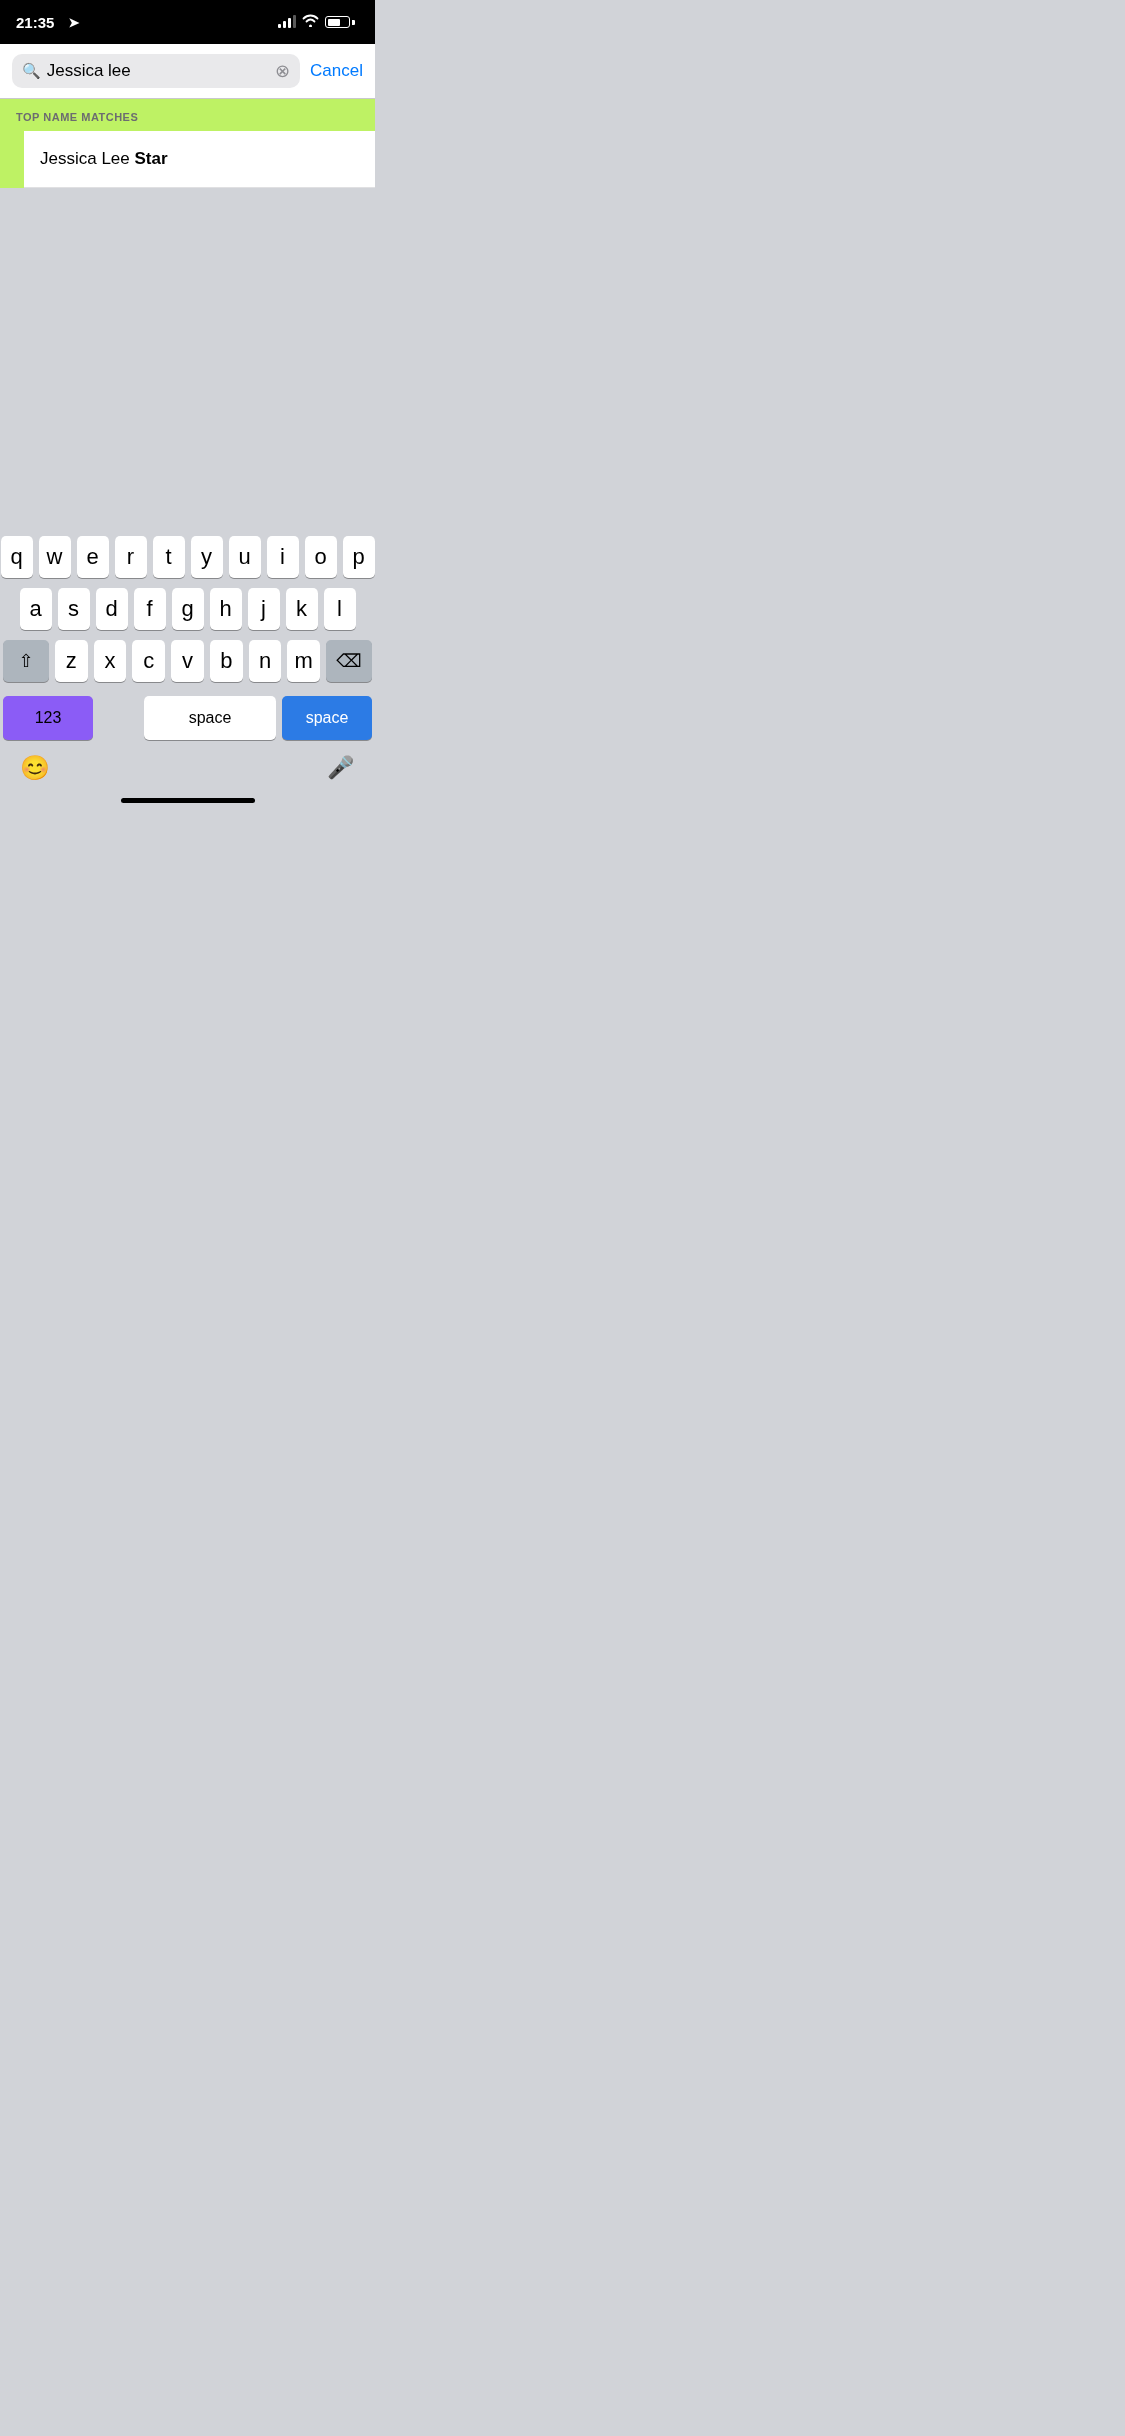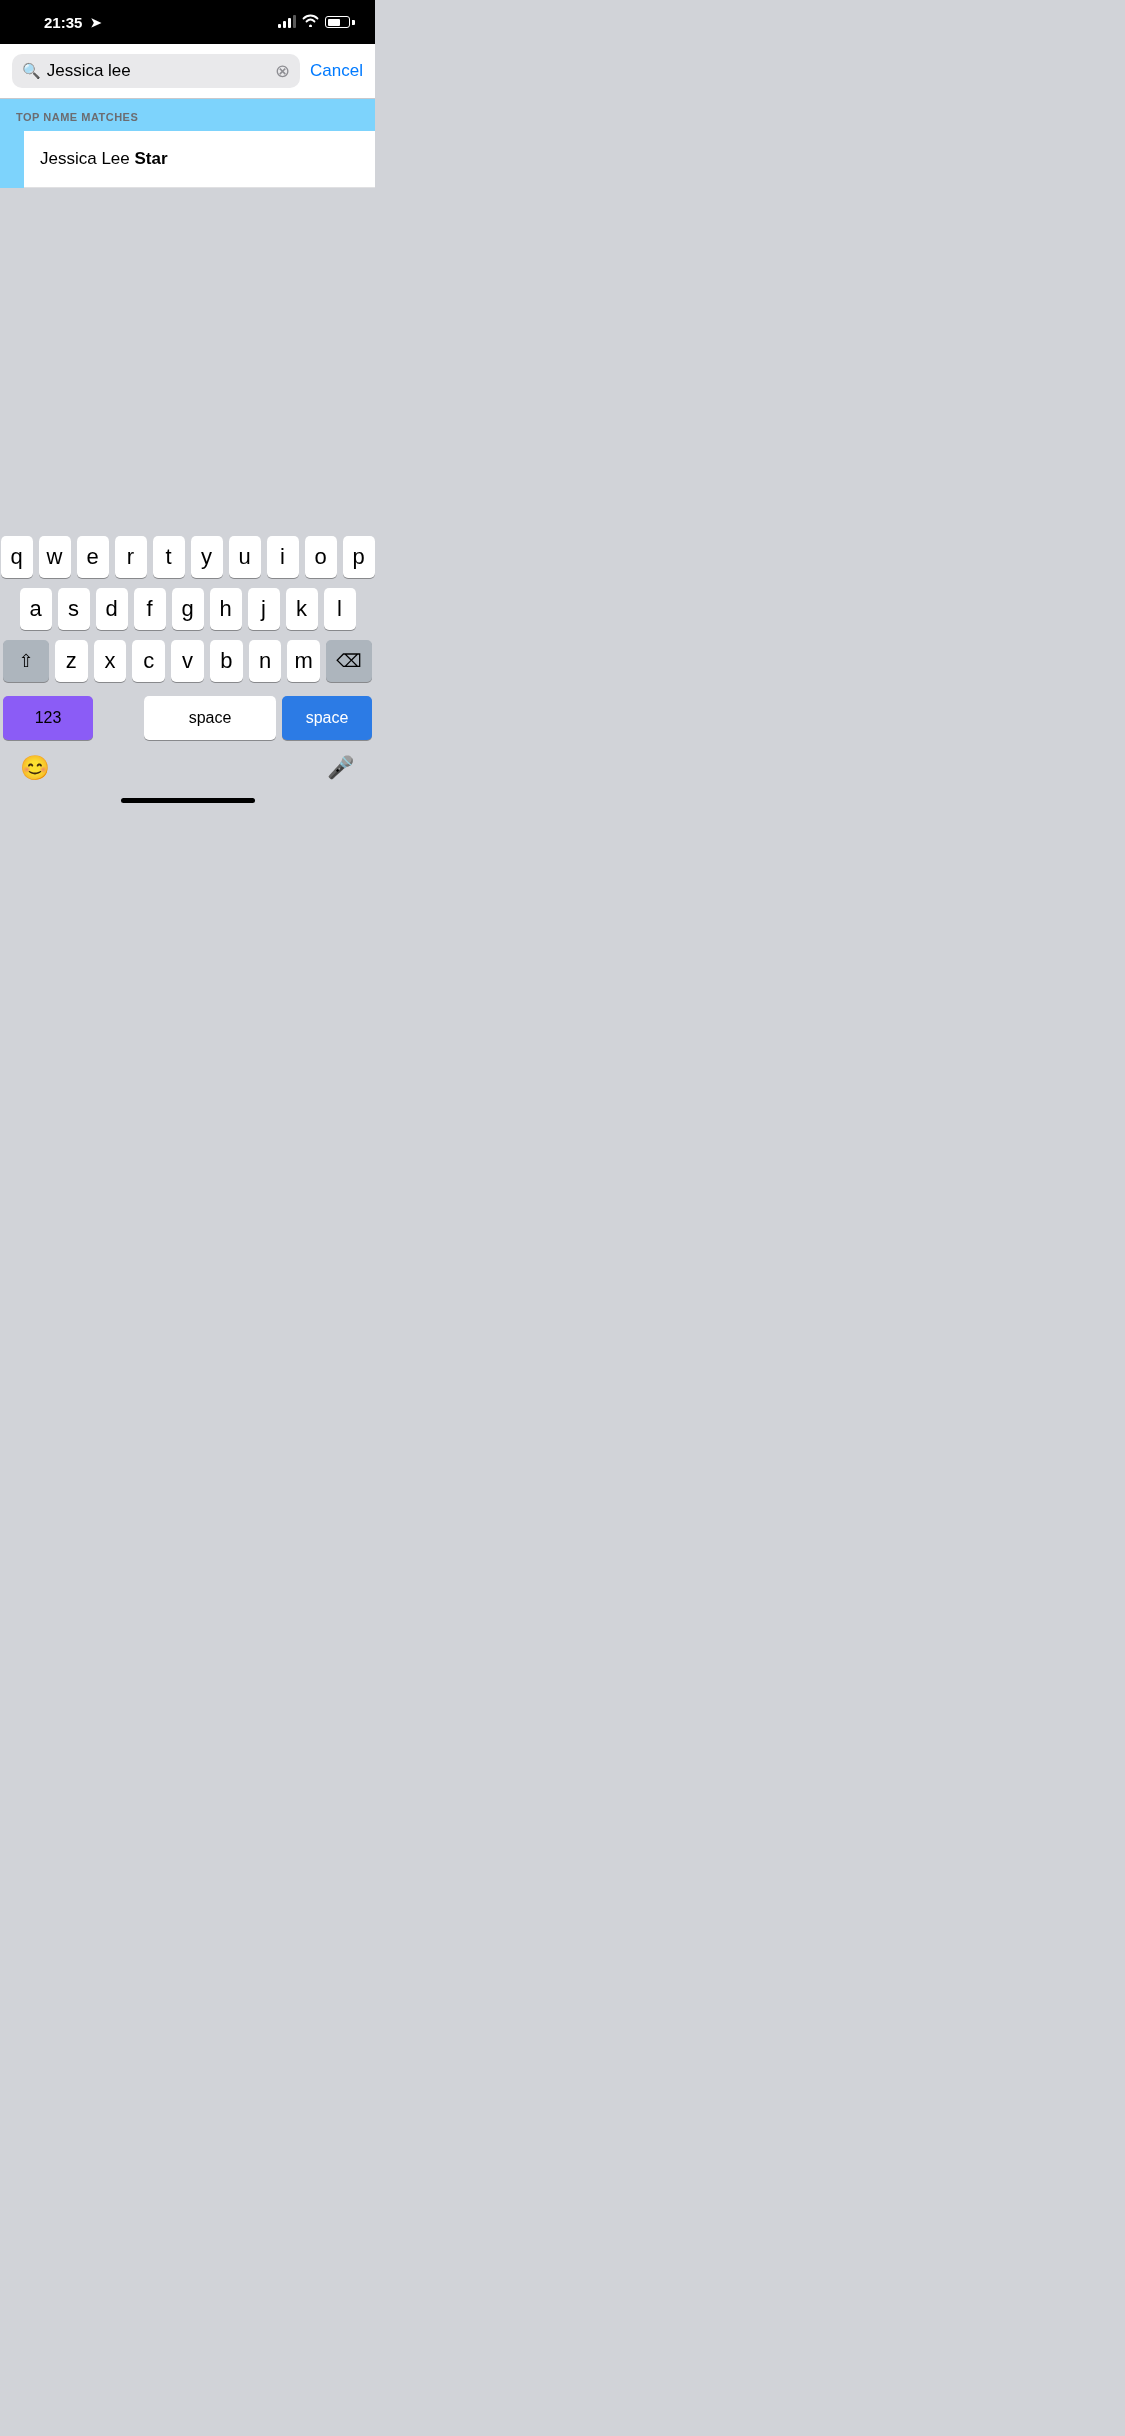--- a/index.html
+++ b/index.html
@@ -23,22 +23,21 @@
       justify-content: space-between;
       padding: 0 20px 0 16px;
       position: relative;
     }
     .status-time {
       color: #fff;
       font-size: 15px;
       font-weight: 600;
       display: flex;
       align-items: center;
-      gap: 5px;
-      margin-left: 28px;
+      gap: 11px;
     }
     .status-right {
       display: flex;
       align-items: center;
       gap: 6px;
     }
     
     .signal-bars {
       display: flex;
       align-items: flex-end;
@@ -124,21 +123,21 @@
     }
     .cancel-btn {
       color: #007aff;
       font-size: 17px;
       cursor: pointer;
       white-space: nowrap;
     }
 
     
     .results-area {
-      background: #7dd3fc;
+      background: #bef264;
       padding-top: 0;
     }
     .section-header {
       padding: 12px 16px 8px 16px;
       font-size: 11px;
       font-weight: 600;
       color: #6c6c70;
       letter-spacing: 0.5px;
       text-transform: uppercase;
     }

